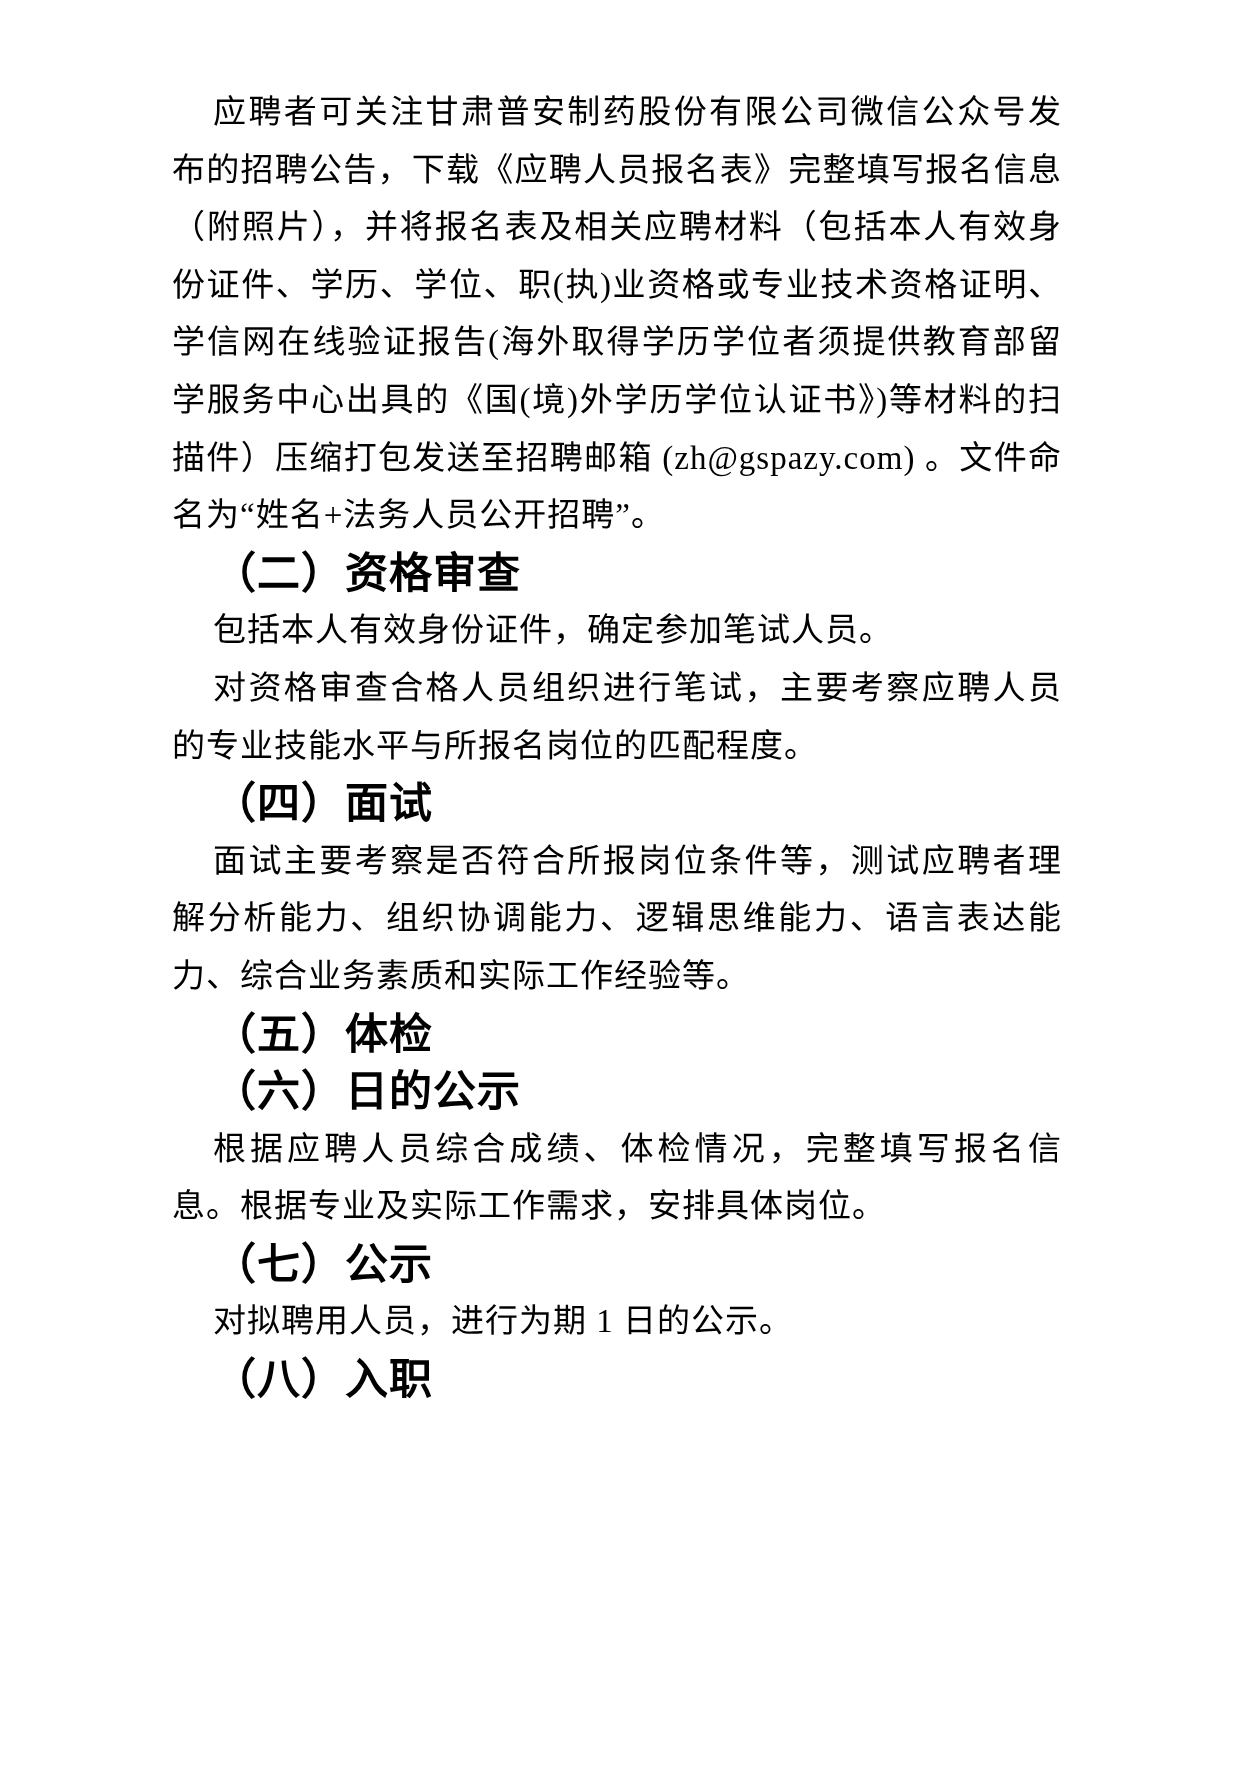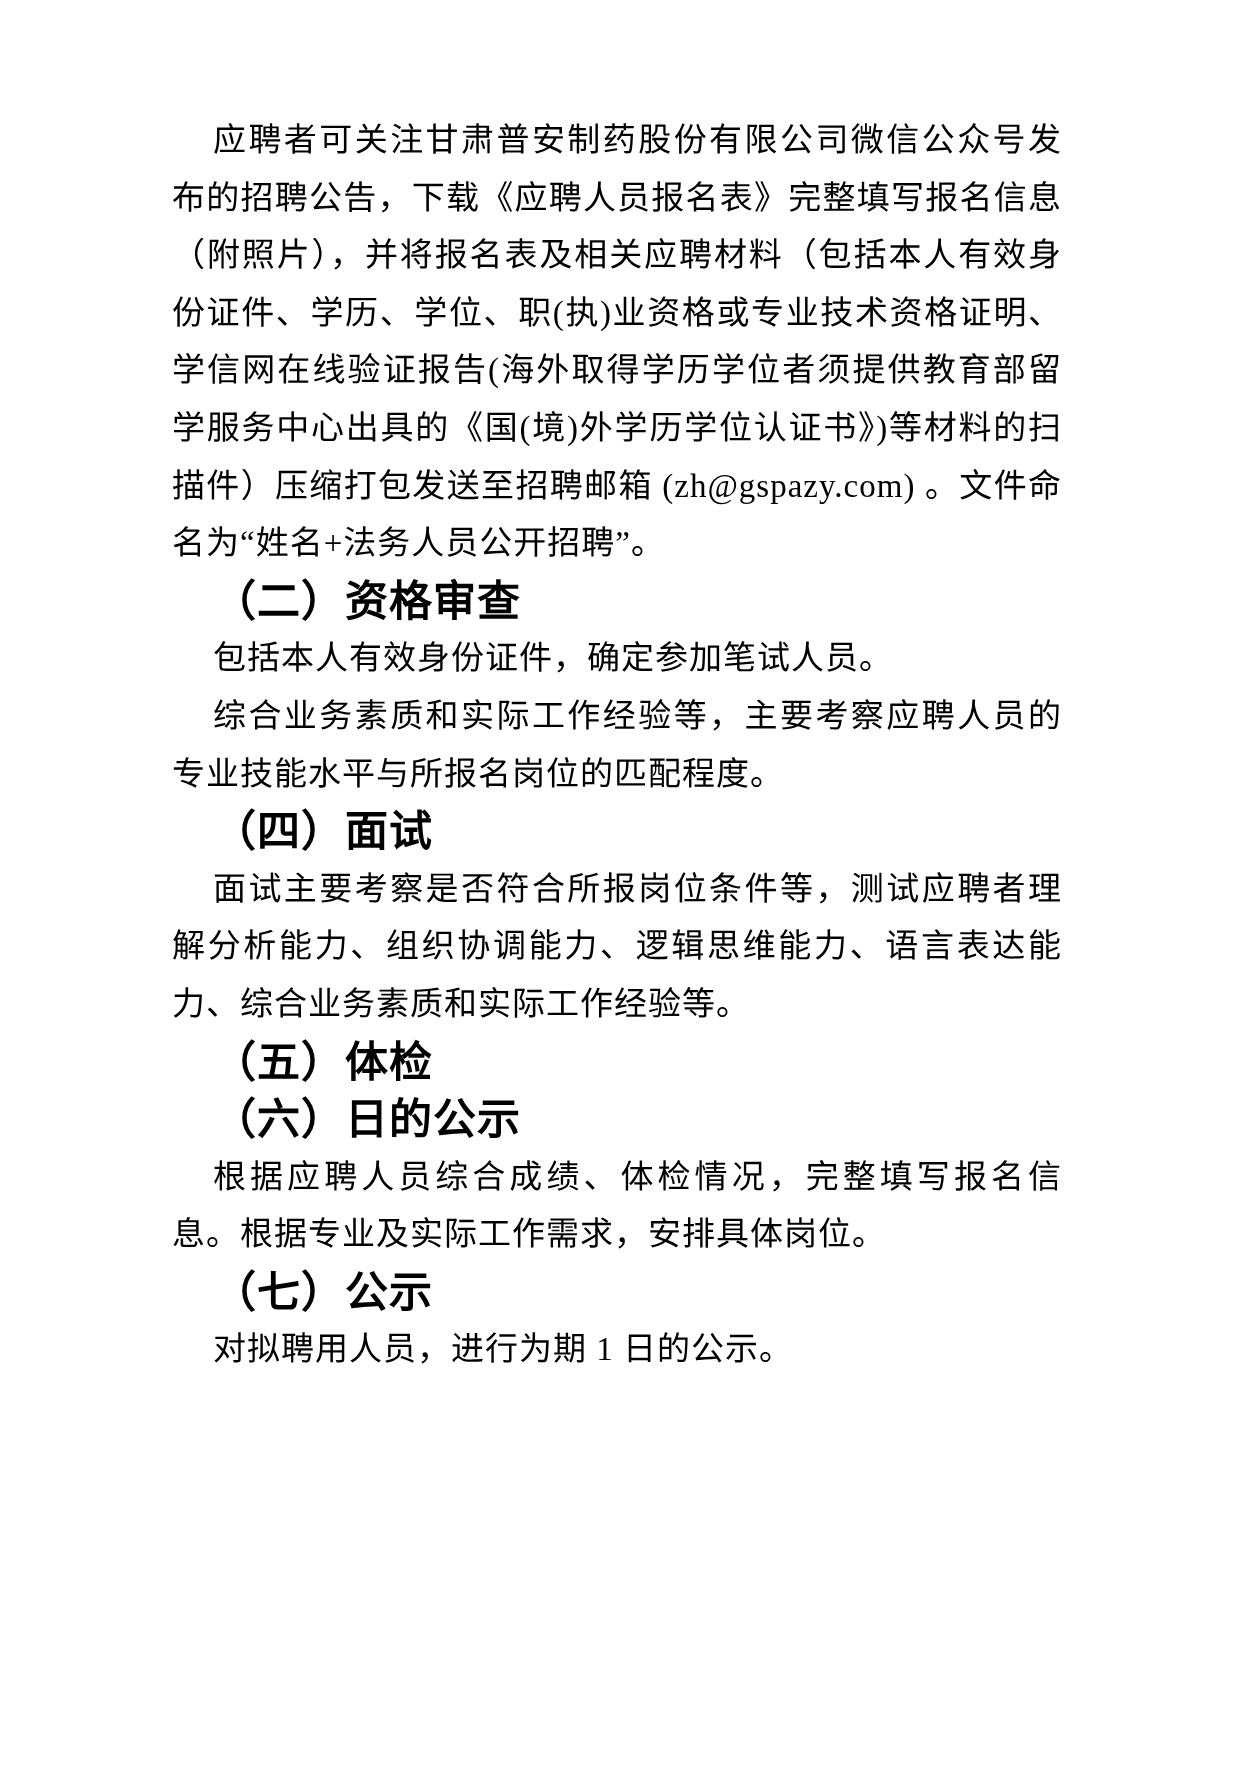--- a/index.html
+++ b/index.html
@@ -7,21 +7,21 @@
     padding: 0;
     background: #ffffff;
   }
   .page {
     position: relative;
     width: 1256px;
     height: 1765px;
     margin: 0 auto;
     background: #ffffff;
     box-sizing: border-box;
-    padding: 112px 194px 0 172px;
+    padding: 84px 194px 0 172px;
     font-family: "Liberation Serif", "DejaVu Serif", serif;
     color: #000000;
     overflow: hidden;
   }
   .content {
     width: 100%;
   }
   .para {
     margin: 0;
     font-size: 33px;
@@ -46,31 +46,32 @@
 
 <div class="page">
   <div class="content">
     <p class="para">应聘者可关注甘肃普安制药股份有限公司微信公众号发布的招聘公告，下载《应聘人员报名表》完整填写报名信息（附照片），并将报名表及相关应聘材料（包括本人有效身份证件、学历、学位、职(执)业资格或专业技术资格证明、学信网在线验证报告(海外取得学历学位者须提供教育部留学服务中心出具的《国(境)外学历学位认证书》)等材料的扫描件）压缩打包发送至招聘邮箱 (zh@gspazy.com) 。文件命名为“姓名+法务人员公开招聘”。</p>
 
     <h3 class="heading">（二）资格审查</h3>
 
     <p class="para">包括本人有效身份证件，确定参加笔试人员。</p>
 
 
-    <p class="para">综合业务素质和实际工作经验等，主要考察应聘人员的专业技能水平与所报名岗位的匹配程度。</p>
+    <p class="para">对资格审查合格人员组织进行笔试，主要考察应聘人员的专业技能水平与所报名岗位的匹配程度。</p>
 
     <h3 class="heading">（四）面试</h3>
 
     <p class="para">面试主要考察是否符合所报岗位条件等，测试应聘者理解分析能力、组织协调能力、逻辑思维能力、语言表达能力、综合业务素质和实际工作经验等。</p>
 
     <h3 class="heading">（五）体检</h3>
 
 
     <h3 class="heading">（六）日的公示</h3>
 
     <p class="para">根据应聘人员综合成绩、体检情况，完整填写报名信息。根据专业及实际工作需求，安排具体岗位。</p>
 
     <h3 class="heading">（七）公示</h3>
 
     <p class="para">对拟聘用人员，进行为期 1 日的公示。</p>
 
+    <h3 class="heading">（八）入职</h3>
   </div>
 </div>
 
 </body></html>

